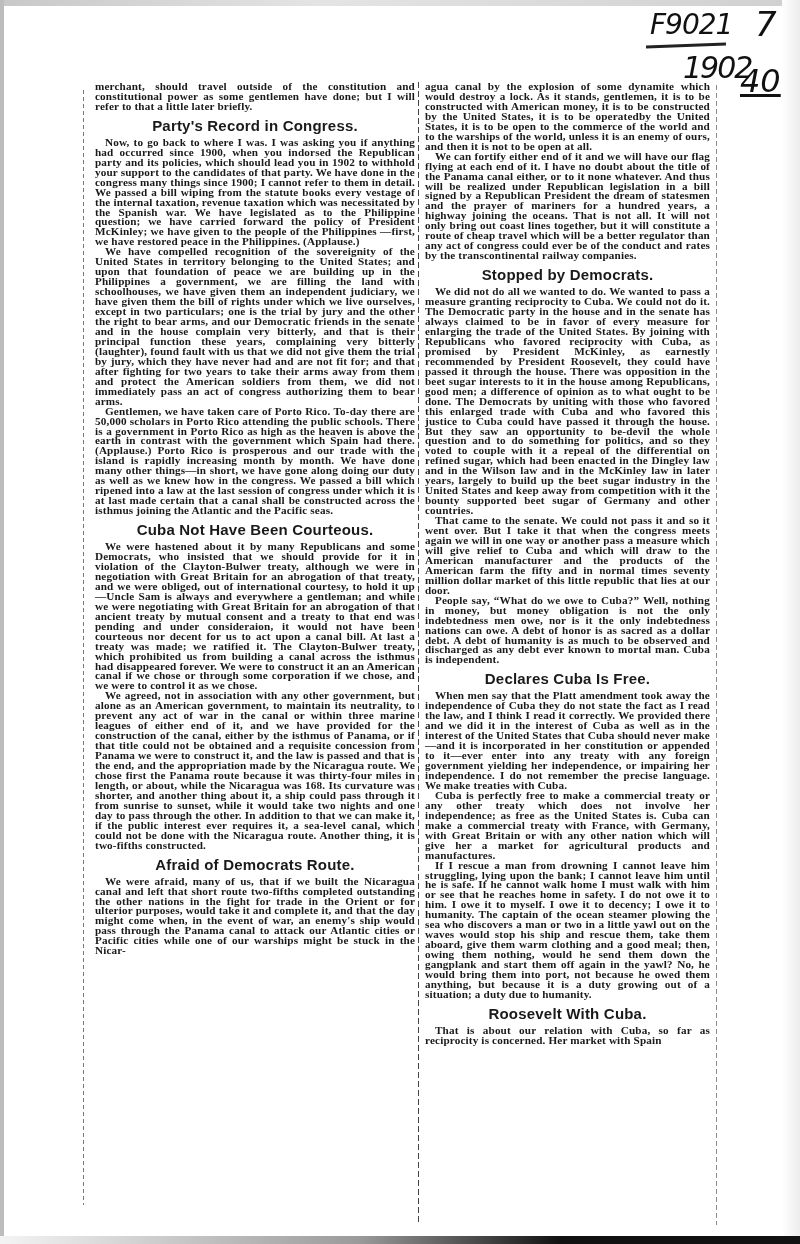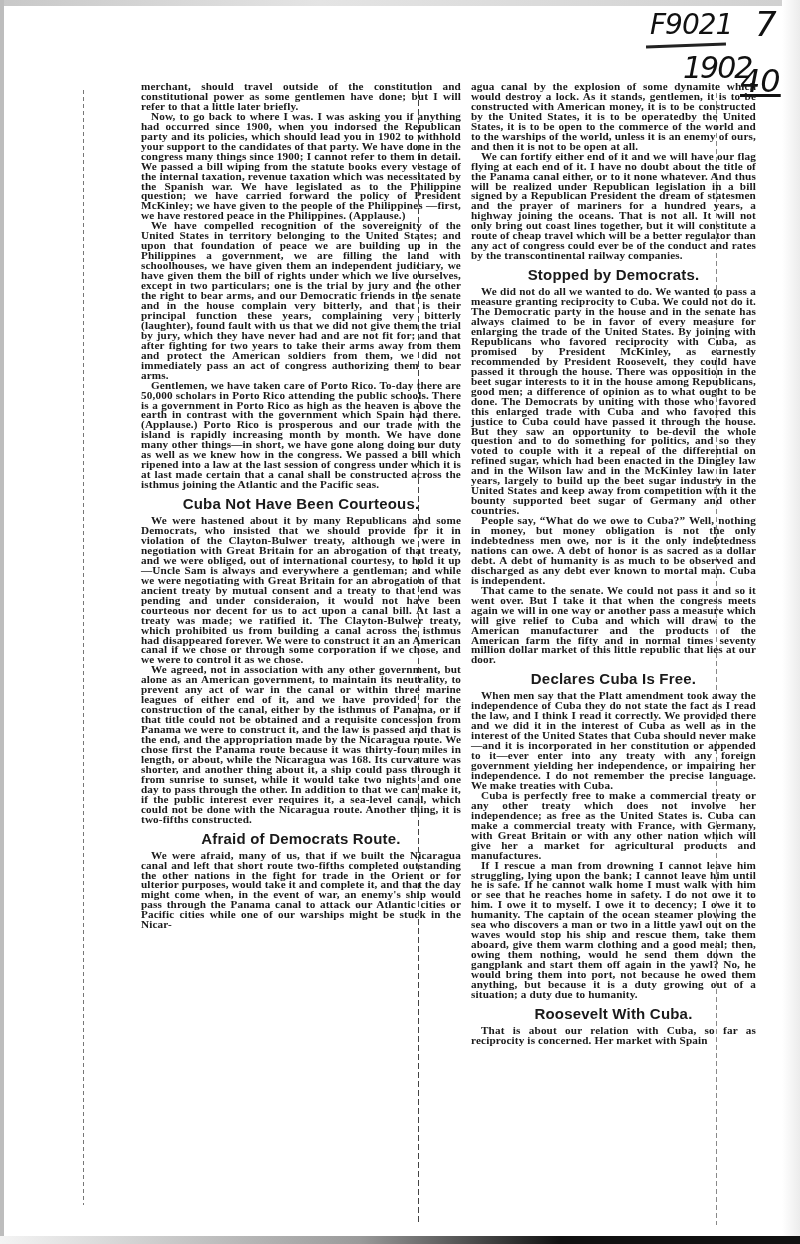--- a/index.html
+++ b/index.html
@@ -12,21 +12,21 @@
   .leftband { position: absolute; left: 0; top: 0; width: 4px; height: 1244px; background: #bdbdbd; }
   .bottomband { position: absolute; left: 0; bottom: 0; width: 800px; height: 8px; background: linear-gradient(to right, #f4f4f4, #9a9a9a 45%, #111 70%, #111); }
   .annot { position: absolute; font-family: "DejaVu Sans", sans-serif; color: #111; font-style: italic; }
   .annot.id { left: 650px; top: 8px; font-size: 28px; letter-spacing: -1px; }
   .annot.id-underline { position: absolute; left: 646px; top: 44px; width: 80px; height: 3px; background: #222; transform: rotate(-2deg); }
   .annot.year { left: 683px; top: 50px; font-size: 30px; letter-spacing: -2px; }
   .annot.page { left: 755px; top: 4px; font-size: 34px; }
   .annot.num { left: 740px; top: 62px; font-size: 32px; text-decoration: underline; }
   .column {
     position: absolute; top: 82px; font-size: 11.2px; line-height: 9.95px; text-align: justify;
-    font-weight: 700; letter-spacing: 0.15px; margin-left: 46px;
+    font-weight: 700; letter-spacing: 0.15px;
   }
   .col-left { left: 95px; width: 320px; }
   .col-right { left: 425px; width: 285px; }
   .rule-v { position: absolute; width: 1px; background: #555; }
   .rule-left { left: 83px; top: 90px; height: 1115px; background: repeating-linear-gradient(to bottom, #777 0 4px, transparent 4px 7px); }
   .rule-mid { left: 418px; top: 82px; height: 1140px; background: repeating-linear-gradient(to bottom, #444 0 6px, transparent 6px 9px); }
   .rule-right { left: 716px; top: 85px; height: 1140px; background: repeating-linear-gradient(to bottom, #888 0 5px, transparent 5px 8px); }
   .column p { margin: 0; text-indent: 10px; font-weight: 700; }
   .column p.noindent { text-indent: 0; }
   .column h2 {
@@ -47,35 +47,36 @@
 <div class="annot year">1902</div>
 <div class="annot page">7</div>
 <div class="annot num">40</div>
 
 <div class="rule-v rule-left"></div>
 <div class="rule-v rule-mid"></div>
 <div class="rule-v rule-right"></div>
 
 <div class="column col-left" id="col-left">
     <p class="noindent">merchant, should travel outside of the constitution and constitutional power as some gentlemen have done; but I will refer to that a little later briefly.</p>
+    <h2>Party's Record in Congress.</h2>
     <p>Now, to go back to where I was. I was asking you if anything had occurred since 1900, when you indorsed the Republican party and its policies, which should lead you in 1902 to withhold your support to the candidates of that party. We have done in the congress many things since 1900; I cannot refer to them in detail. We passed a bill wiping from the statute books every vestage of the internal taxation, revenue taxation which was necessitated by the Spanish war. We have legislated as to the Philippine question; we have carried forward the policy of President McKinley; we have given to the people of the Philippines —first, we have restored peace in the Philippines. (Applause.)</p>
     <p>We have compelled recognition of the sovereignity of the United States in territory belonging to the United States; and upon that foundation of peace we are building up in the Philippines a government, we are filling the land with schoolhouses, we have given them an independent judiciary, we have given them the bill of rights under which we live ourselves, except in two particulars; one is the trial by jury and the other the right to bear arms, and our Democratic friends in the senate and in the house complain very bitterly, and that is their principal function these years, complaining very bitterly (laughter), found fault with us that we did not give them the trial by jury, which they have never had and are not fit for; and that after fighting for two years to take their arms away from them and protect the American soldiers from them, we did not immediately pass an act of congress authorizing them to bear arms.</p>
     <p>Gentlemen, we have taken care of Porto Rico. To-day there are 50,000 scholars in Porto Rico attending the public schools. There is a government in Porto Rico as high as the heaven is above the earth in contrast with the government which Spain had there. (Applause.) Porto Rico is prosperous and our trade with the island is rapidly increasing month by month. We have done many other things—in short, we have gone along doing our duty as well as we knew how in the congress. We passed a bill which ripened into a law at the last session of congress under which it is at last made certain that a canal shall be constructed across the isthmus joining the Atlantic and the Pacific seas.</p>
     <h2>Cuba Not Have Been Courteous.</h2>
     <p>We were hastened about it by many Republicans and some Democrats, who insisted that we should provide for it in violation of the Clayton-Bulwer treaty, although we were in negotiation with Great Britain for an abrogation of that treaty, and we were obliged, out of international courtesy, to hold it up—Uncle Sam is always and everywhere a gentleman; and while we were negotiating with Great Britain for an abrogation of that ancient treaty by mutual consent and a treaty to that end was pending and under consideraion, it would not have been courteous nor decent for us to act upon a canal bill. At last a treaty was made; we ratified it. The Clayton-Bulwer treaty, which prohibited us from building a canal across the isthmus had disappeared forever. We were to construct it an an American canal if we chose or through some corporation if we chose, and we were to control it as we chose.</p>
     <p>We agreed, not in association with any other government, but alone as an American government, to maintain its neutrality, to prevent any act of war in the canal or within three marine leagues of either end of it, and we have provided for the construction of the canal, either by the isthmus of Panama, or if that title could not be obtained and a requisite concession from Panama we were to construct it, and the law is passed and that is the end, and the appropriation made by the Nicaragua route. We chose first the Panama route because it was thirty-four miles in length, or about, while the Nicaragua was 168. Its curvature was shorter, and another thing about it, a ship could pass through it from sunrise to sunset, while it would take two nights and one day to pass through the other. In addition to that we can make it, if the public interest ever requires it, a sea-level canal, which could not be done with the Nicaragua route. Another thing, it is two-fifths constructed.</p>
     <h2>Afraid of Democrats Route.</h2>
     <p>We were afraid, many of us, that if we built the Nicaragua canal and left that short route two-fifths completed outstanding the other nations in the fight for trade in the Orient or for ulterior purposes, would take it and complete it, and that the day might come when, in the event of war, an enemy's ship would pass through the Panama canal to attack our Atlantic cities or Pacific cities while one of our warships might be stuck in the Nicar-</p>
   </div>
 <div class="column col-right" id="col-right">
     <p class="noindent">agua canal by the explosion of some dynamite which would destroy a lock. As it stands, gentlemen, it is to be constructed with American money, it is to be constructed by the United States, it is to be operatedby the United States, it is to be open to the commerce of the world and to the warships of the world, unless it is an enemy of ours, and then it is not to be open at all.</p>
     <p>We can fortify either end of it and we will have our flag flying at each end of it. I have no doubt about the title of the Panama canal either, or to it none whatever. And thus will be realized under Republican legislation in a bill signed by a Republican President the dream of statesmen and the prayer of mariners for a hundred years, a highway joining the oceans. That is not all. It will not only bring out coast lines together, but it will constitute a route of cheap travel which will be a better regulator than any act of congress could ever be of the conduct and rates by the transcontinental railway companies.</p>
     <h2>Stopped by Democrats.</h2>
     <p>We did not do all we wanted to do. We wanted to pass a measure granting reciprocity to Cuba. We could not do it. The Democratic party in the house and in the senate has always claimed to be in favor of every measure for enlarging the trade of the United States. By joining with Republicans who favored reciprocity with Cuba, as promised by President McKinley, as earnestly recommended by President Roosevelt, they could have passed it through the house. There was opposition in the beet sugar interests to it in the house among Republicans, good men; a difference of opinion as to what ought to be done. The Democrats by uniting with those who favored this enlarged trade with Cuba and who favored this justice to Cuba could have passed it through the house. But they saw an opportunity to be-devil the whole question and to do something for politics, and so they voted to couple with it a repeal of the differential on refined sugar, which had been enacted in the Dingley law and in the Wilson law and in the McKinley law in later years, largely to build up the beet sugar industry in the United States and keep away from competition with it the bounty supported beet sugar of Germany and other countries.</p>
+    <p>That came to the senate. We could not pass it and so it went over. But I take it that when the congress meets again we will in one way or another pass a measure which will give relief to Cuba and which will draw to the American manufacturer and the products of the American farm the fifty and in normal times seventy million dollar market of this little republic that lies at our door.</p>
     <p>People say, “What do we owe to Cuba?” Well, nothing in money, but money obligation is not the only indebtedness men owe, nor is it the only indebtedness nations can owe. A debt of honor is as sacred as a dollar debt. A debt of humanity is as much to be observed and discharged as any debt ever known to mortal man. Cuba is independent.</p>
-    <p>That came to the senate. We could not pass it and so it went over. But I take it that when the congress meets again we will in one way or another pass a measure which will give relief to Cuba and which will draw to the American manufacturer and the products of the American farm the fifty and in normal times seventy million dollar market of this little republic that lies at our door.</p>
     <h2>Declares Cuba Is Free.</h2>
     <p>When men say that the Platt amendment took away the independence of Cuba they do not state the fact as I read the law, and I think I read it correctly. We provided there and we did it in the interest of Cuba as well as in the interest of the United States that Cuba should never make—and it is incorporated in her constitution or appended to it—ever enter into any treaty with any foreign government yielding her independence, or impairing her independence. I do not remember the precise language. We make treaties with Cuba.</p>
     <p>Cuba is perfectly free to make a commercial treaty or any other treaty which does not involve her independence; as free as the United States is. Cuba can make a commercial treaty with France, with Germany, with Great Britain or with any other nation which will give her a market for agricultural products and manufactures.</p>
     <p>If I rescue a man from drowning I cannot leave him struggling, lying upon the bank; I cannot leave him until he is safe. If he cannot walk home I must walk with him or see that he reaches home in safety. I do not owe it to him. I owe it to myself. I owe it to decency; I owe it to humanity. The captain of the ocean steamer plowing the sea who discovers a man or two in a little yawl out on the waves would stop his ship and rescue them, take them aboard, give them warm clothing and a good meal; then, owing them nothing, would he send them down the gangplank and start them off again in the yawl? No, he would bring them into port, not because he owed them anything, but because it is a duty growing out of a situation; a duty due to humanity.</p>
     <h2>Roosevelt With Cuba.</h2>
     <p>That is about our relation with Cuba, so far as reciprocity is concerned. Her market with Spain</p>
   </div>
 
 </body></html>

